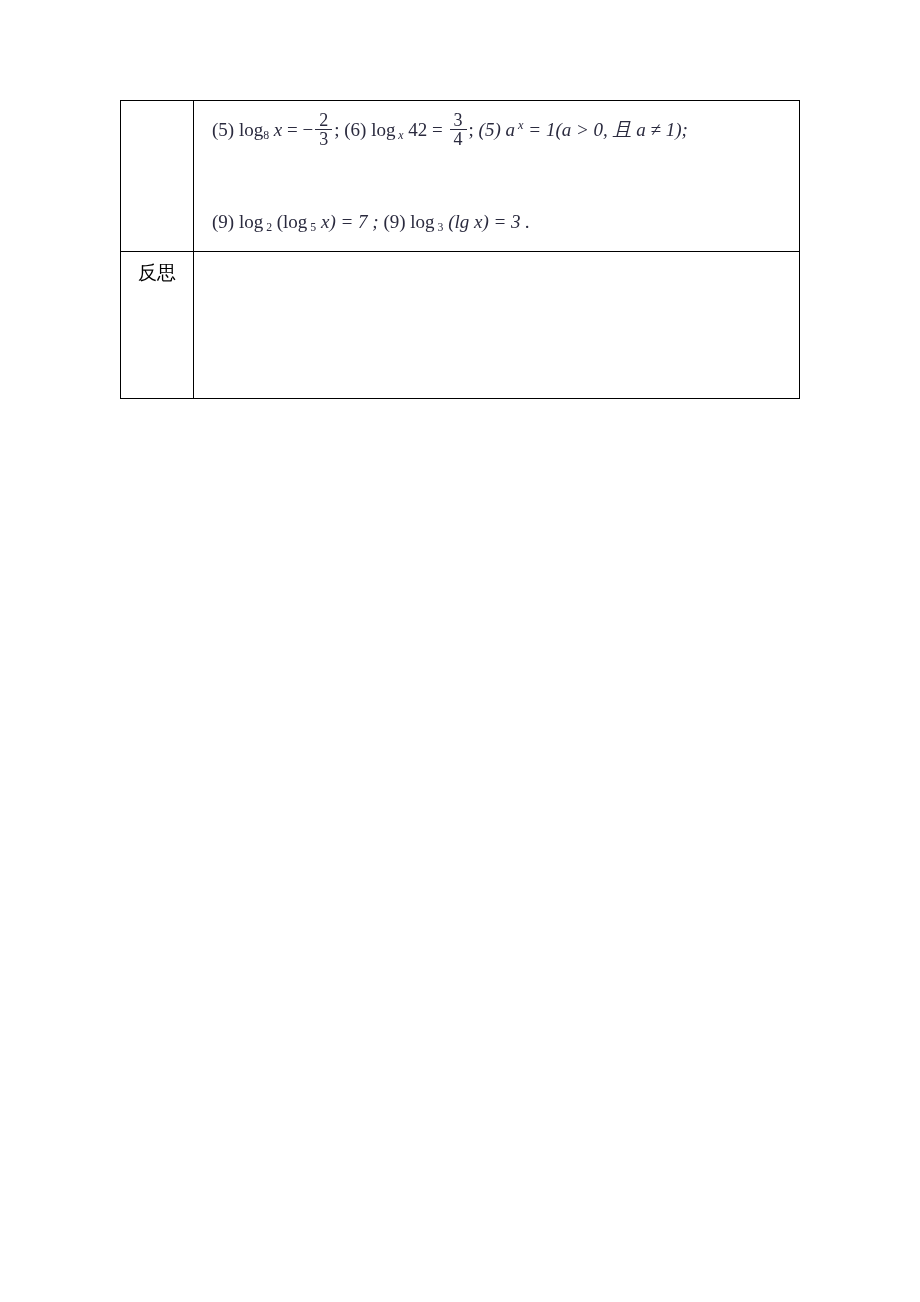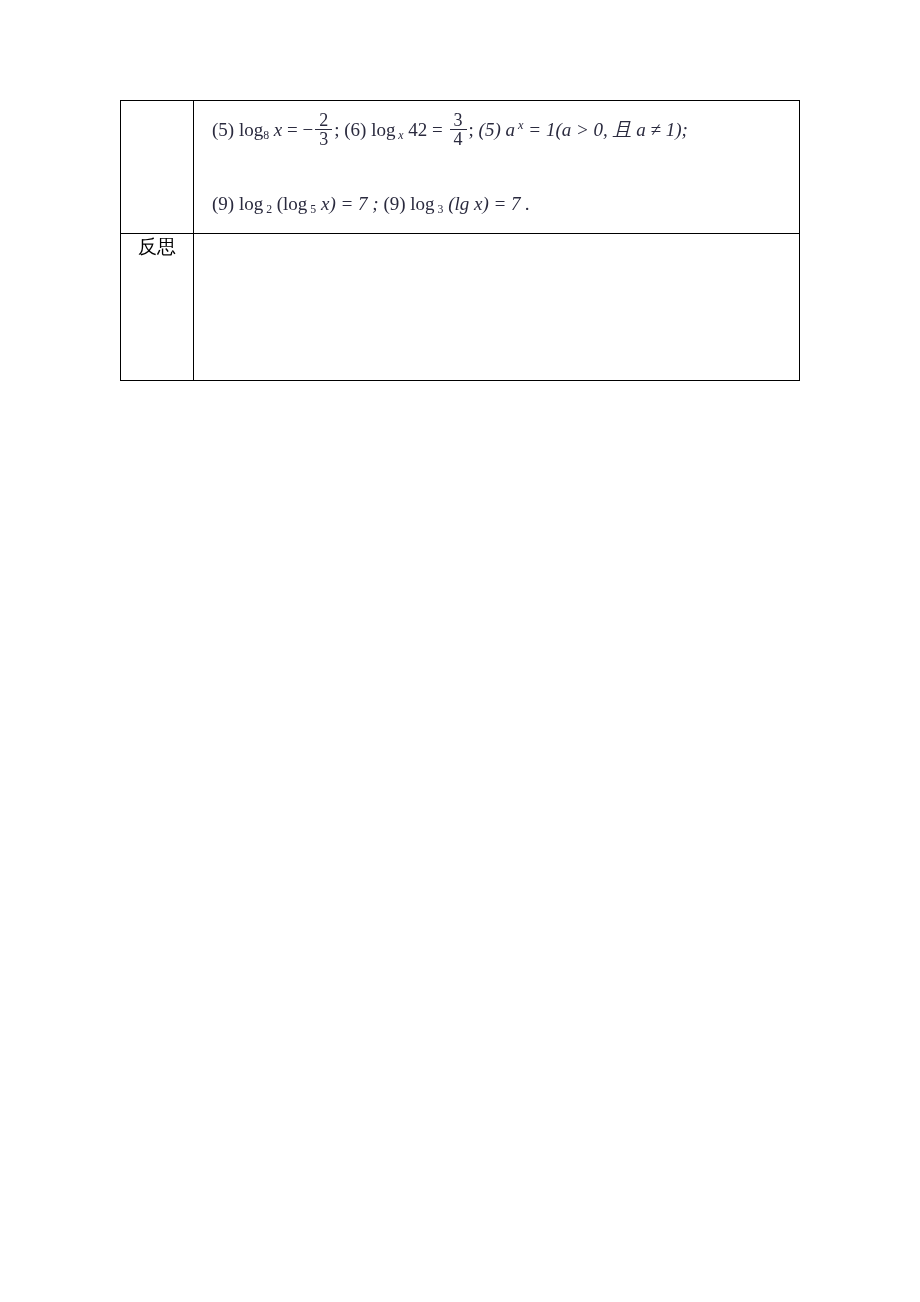--- a/index.html
+++ b/index.html
@@ -17,35 +17,35 @@
       border-collapse: collapse;
       width: 100%;
     }
     td {
       border: 1px solid #000;
       vertical-align: top;
     }
     .left-col {
       width: 60px;
       text-align: center;
-      padding: 0 6px;
+      padding: 8px 6px;
       font-size: 19px;
       color: #000;
     }
     .content-col {
       padding: 8px 18px 8px 18px;
     }
     .math-row {
       font-size: 19px;
       color: #2a2a3e;
       line-height: 2.2;
       white-space: nowrap;
     }
     .row1 {
-      margin-bottom: 32px;
+      margin-bottom: 50px;
     }
     .frac {
       display: inline-block;
       vertical-align: middle;
       text-align: center;
       line-height: 1;
       font-size: 18px;
       margin: 0 2px;
       position: relative;
       top: -2px;
@@ -84,21 +84,21 @@
         <span></span>
       </td>
       <td class="content-col">
         <div class="math-row row1">
           <span>(5) log</span><sub>8</sub><span class="italic"> x</span><span> = −</span><span class="frac"><span class="num">2</span><span class="den">3</span></span><span>;</span>
           <span>(6) log</span><sub class="italic"> x</sub><span> 42</span><span> = </span><span class="frac"><span class="num">3</span><span class="den">4</span></span><span>;</span>
           <span class="italic">(5) a</span><sup class="italic"> x</sup><span class="italic"> = 1(a &gt; 0, 且 a ≠ 1);</span>
         </div>
         <div class="math-row">
           <span>(9) log</span><sub> 2</sub><span> (log</span><sub> 5</sub><span class="italic"> x) = 7 ;</span>
-          <span>(9) log</span><sub> 3</sub><span class="italic"> (lg x) = 7 .</span>
+          <span>(9) log</span><sub> 3</sub><span class="italic"> (lg x) = 3 .</span>
         </div>
       </td>
     </tr>
     <tr class="row2-body">
       <td class="left-col">
         <span>反思</span>
       </td>
       <td class="content-col">
         <span></span>
       </td>

